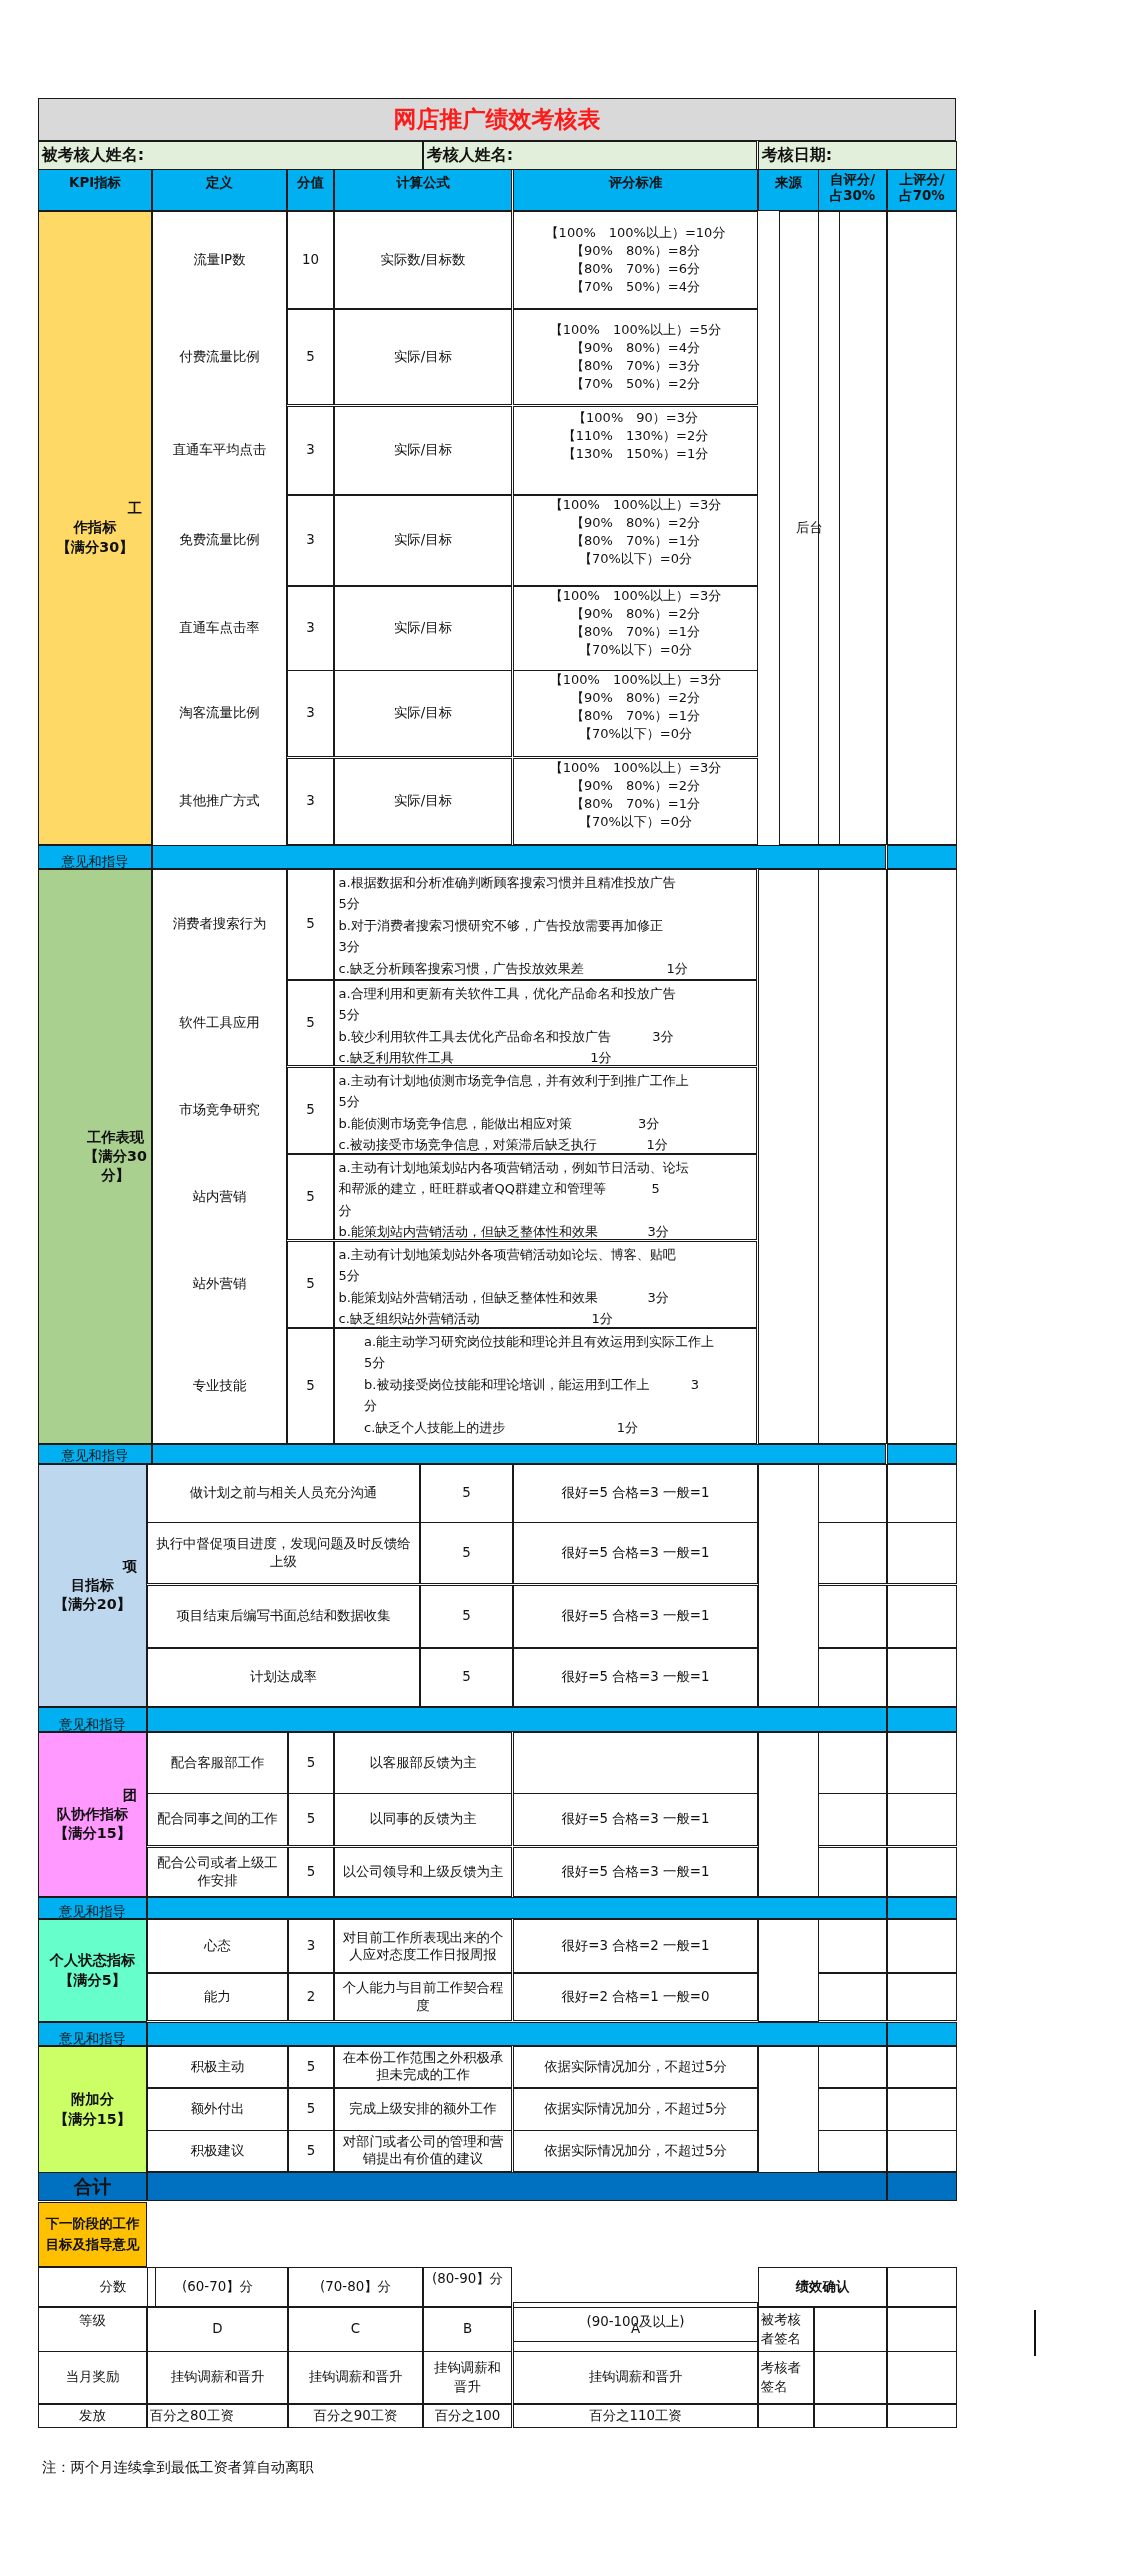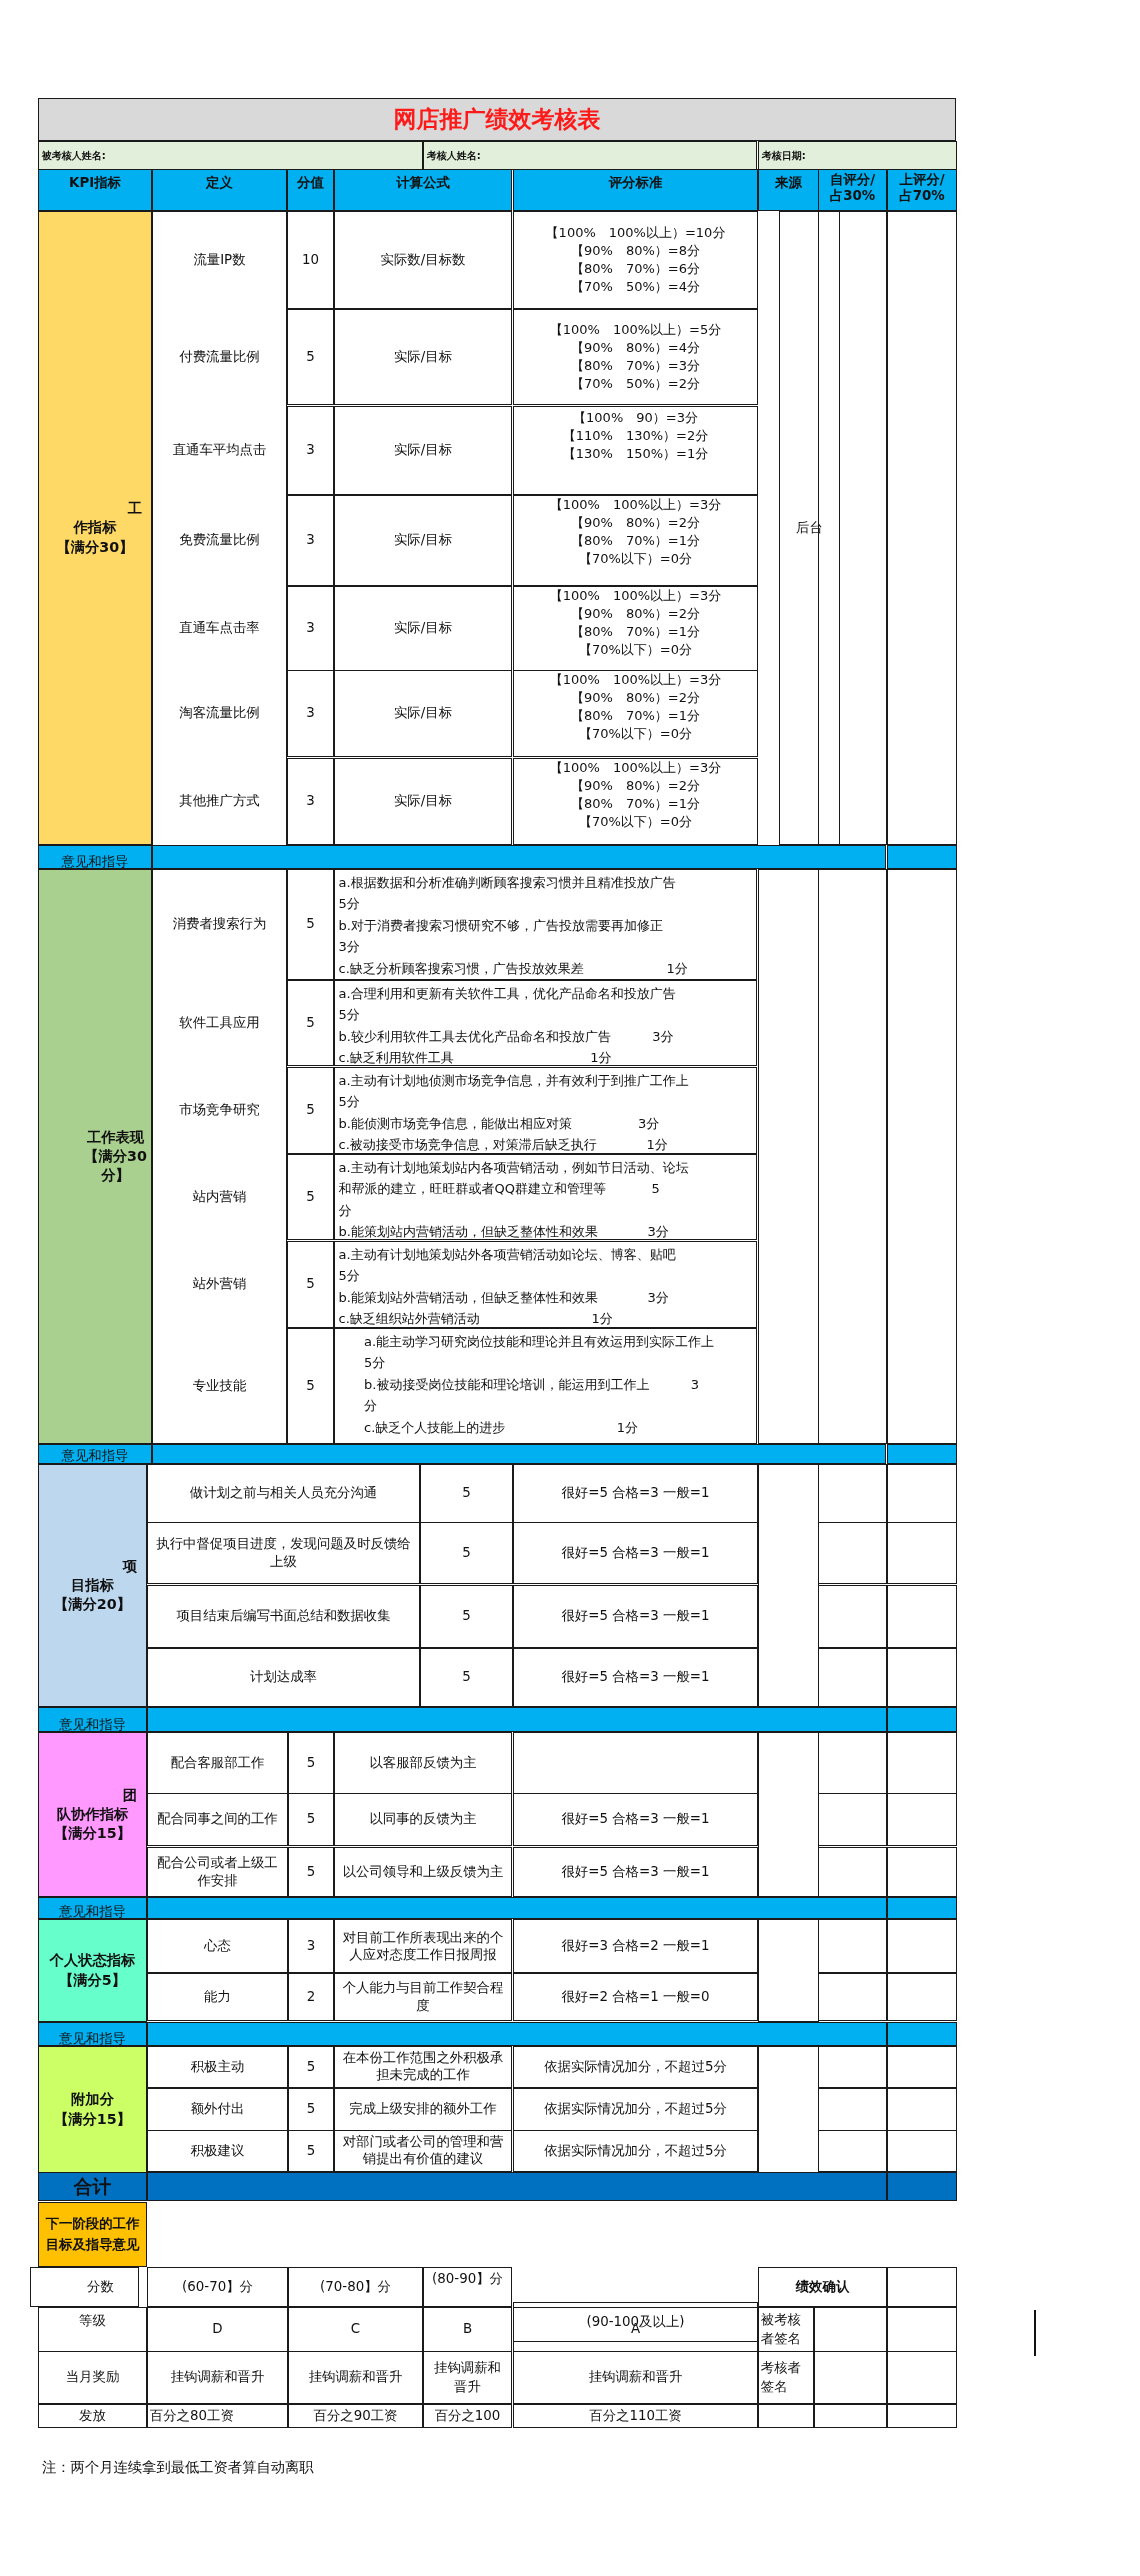--- a/index.html
+++ b/index.html
@@ -1,21 +1,21 @@
 <!DOCTYPE html>
 <html style="font-size:14.3px"><head>
 <meta charset="utf-8">
 <style>
   * { box-sizing: border-box; margin: 0; padding: 0; }
   html, body { width: 1141px; height: 2576px; background: #ffffff; }
   body { position: relative; font-family: "DejaVu Sans", "Liberation Sans", sans-serif; color: #111; font-size: 13.4px; }
   .c { position: absolute; border: 1.3px solid #1a1a1a; display: flex; align-items: center; justify-content: center; text-align: center; overflow: hidden; line-height: 1.35; }
   .noborder { border: none; }
   .title { background: #d9d9d9; color: #ff1a1a; font-weight: bold; font-size: 23px; }
-  .lightgreen { background: #e2efda; justify-content: flex-start; font-weight: bold; font-size: 10px; padding-left: 2.7px; }
+  .lightgreen { background: #e2efda; justify-content: flex-start; font-weight: bold; font-size: 16px; padding-left: 2.7px; }
   .hdr { background: #00b0f0; font-weight: bold; font-size: 13.4px; align-items: flex-start; padding-top: 3.6px; }
   .blue { background: #00b0f0; }
   .dblue { background: #0070c0; }
   .yellow { background: #ffd966; }
   .green { background: #a9d08e; }
   .lblue { background: #bdd7ee; }
   .pink { background: #ff99ff; }
   .teal { background: #66ffcc; }
   .lime { background: #ccff66; }
   .orange { background: #ffc000; }
@@ -305,21 +305,21 @@
 <div class="c" style="left:818px;top:2130px;width:69px;height:42px;"></div>
 <div class="c" style="left:887px;top:2130px;width:70px;height:42px;"></div>
 
 <div class="c dblue bold" style="left:38px;top:2172px;width:109px;height:29px;font-size:18.7px;">合计</div>
 <div class="c dblue" style="left:147px;top:2172px;width:740px;height:29px;"></div>
 <div class="c dblue" style="left:887px;top:2172px;width:70px;height:29px;"></div>
 
 <div class="c orange bold" style="left:38px;top:2202px;width:109px;height:65px;font-size:13.4px;padding:0 1.8px;line-height:1.5;">下一阶段的工作目标及指导意见</div>
 <div class="c noborder" style="left:147px;top:2202px;width:809px;height:65px;"></div>
 
-<div class="c" style="left:30px;top:2267px;width:109px;height:40px;padding-left:32px;">分数</div>
+<div class="c" style="left:38px;top:2267px;width:118px;height:40px;padding-left:32px;">分数</div>
 <div class="c" style="left:147px;top:2267px;width:141px;height:40px;">(60-70】分</div>
 <div class="c" style="left:288px;top:2267px;width:135px;height:40px;">(70-80】分</div>
 <div class="c" style="left:423px;top:2267px;width:89px;height:40px;align-items:flex-start;padding-top:1.8px;">(80-90】分</div>
 <div class="c" style="left:513px;top:2267px;width:245px;height:40px;margin-top:35px;">(90-100及以上)</div>
 <div class="c bold" style="left:758px;top:2267px;width:129px;height:40px;">绩效确认</div>
 <div class="c" style="left:887px;top:2267px;width:70px;height:40px;"></div>
 
 <div class="c" style="left:38px;top:2307px;width:109px;height:45px;align-items:flex-start;padding-top:3.6px;">等级</div>
 <div class="c" style="left:147px;top:2307px;width:141px;height:45px;">D</div>
 <div class="c" style="left:288px;top:2307px;width:135px;height:45px;">C</div>

